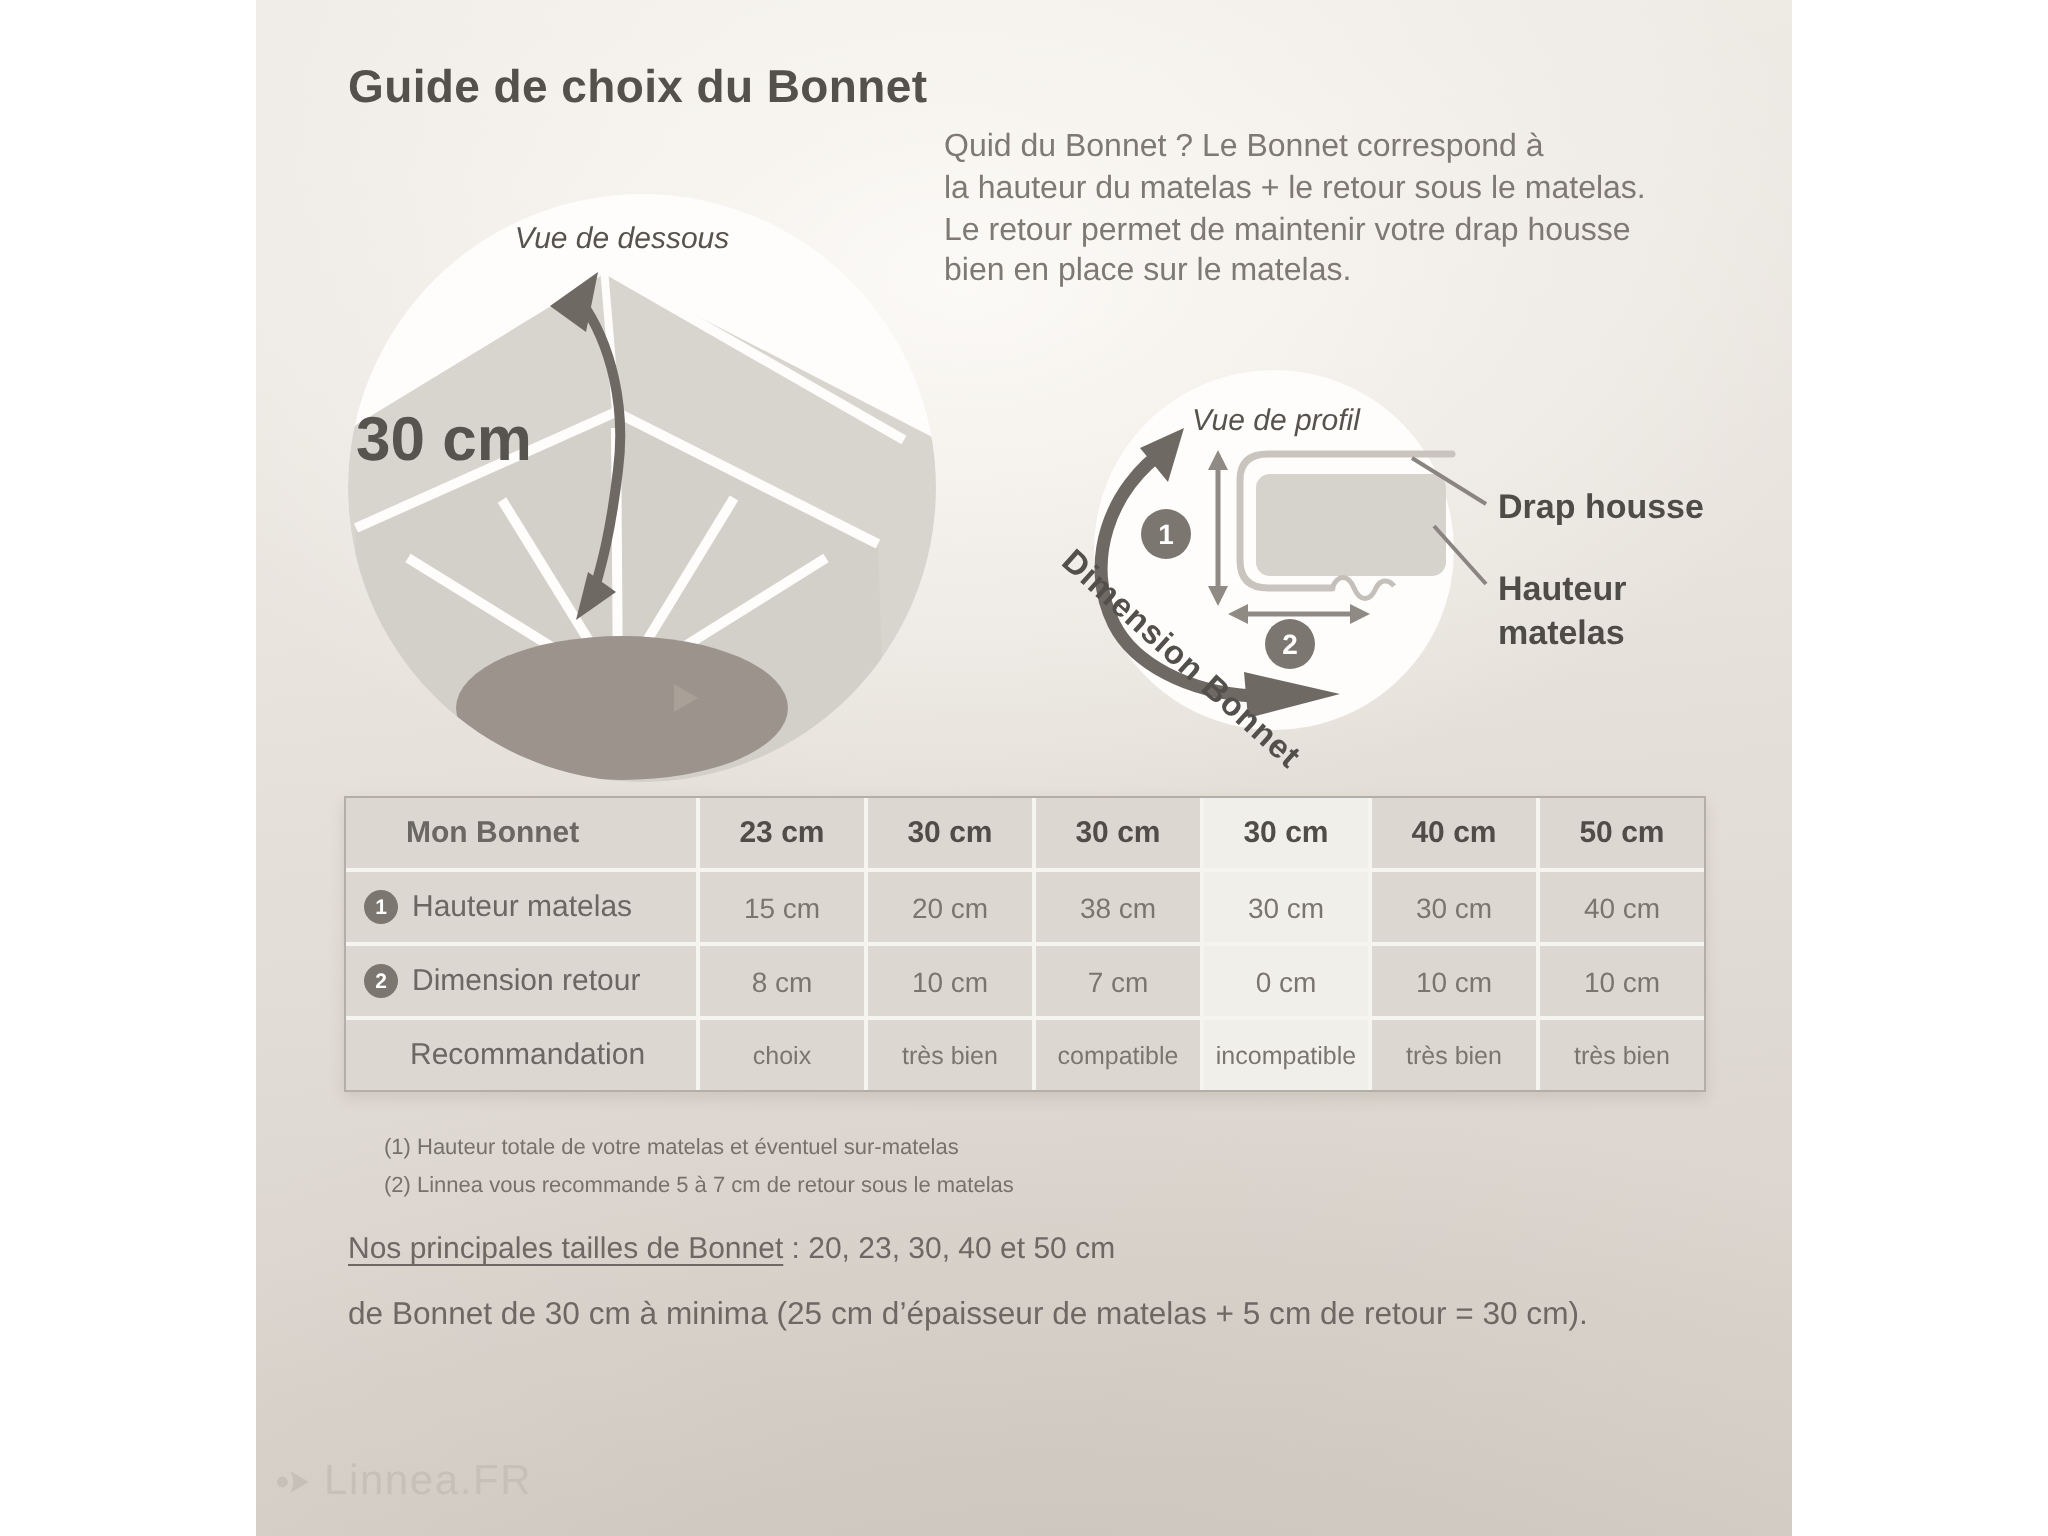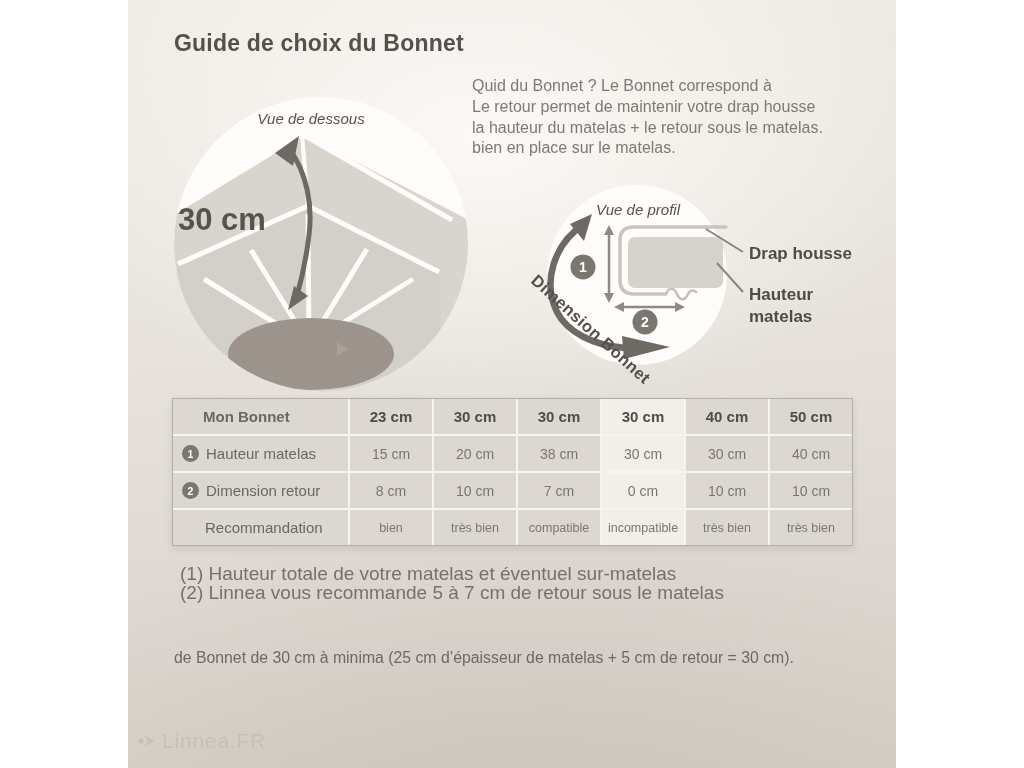--- a/index.html
+++ b/index.html
@@ -7,62 +7,62 @@
   .stage { position:relative; width:1024px; height:768px; background:#ffffff; }
   .canvas {
     position:absolute; left:128px; top:0; width:768px; height:768px;
     background:
       radial-gradient(ellipse 90% 55% at 46% 18%, rgba(253,251,248,.92), rgba(253,251,248,0) 65%),
       radial-gradient(ellipse 120% 80% at 50% 112%, rgba(158,146,134,.20), rgba(158,146,134,0) 60%),
       linear-gradient(175deg, #efece6 0%, #e8e4dd 40%, #ded9d2 70%, #d5cfc7 100%);
   }
   .abs { position:absolute; }
   .page-title { left:46px; top:30px; font-size:23px; font-weight:bold; color:#54504c; letter-spacing:.2px; }
-  .intro { left:344px; top:76px; font-size:16px; line-height:20.8px; color:#7e7974; }
+  .intro { left:344px; top:64px; font-size:16px; line-height:20.8px; color:#7e7974; }
   
   .bonnet-table {
     left:44px; top:398px; width:681px;
     display:grid; grid-template-columns:175px repeat(6, 1fr);
     grid-auto-rows:35px; gap:2px;
     background:#f6f4ef; border:1px solid #b3aea7;
     box-shadow:0 3px 7px rgba(90,80,70,.14);
     text-align:right;
   }
   .td { display:flex; align-items:center; justify-content:center; background:#dcd8d1; font-size:14px; color:#7a756f; }
   .td.hl { background:#f1efea; }
   .td.hdr { font-weight:bold; font-size:15px; color:#504d49; }
   .td.lbl { justify-content:flex-start; padding-left:9px; font-size:15px; color:#6b6762; }
   .td.lbl-hdr { justify-content:flex-start; padding-left:30px; }
   .td.lbl-plain { padding-left:32px; }
   .td.rec { font-size:12.5px; }
   .badge { width:17px; height:17px; border-radius:50%; background:#7b766f; color:#fff;
            font-size:10.5px; font-weight:bold; display:inline-flex; align-items:center;
            justify-content:center; margin-right:7px; flex:none; }
   
-  .footnotes { left:52px; top:565px; font-size:19px; line-height:18.5px; color:#76716b; }
+  .footnotes { left:64px; top:565px; font-size:11px; line-height:18.5px; color:#76716b; }
   .sizes-line { left:46px; top:616px; font-size:15px; color:#6d6863; }
   .practice { left:46px; top:648px; font-size:15.8px; line-height:20.2px; color:#6d6863; }
   .u { text-decoration:underline; text-underline-offset:3px; }
   
   .footer { left:10px; top:729px; display:flex; align-items:center; gap:6px; color:#c6c0b8; }
   .brand { font-size:21px; letter-spacing:.8px; }
   svg text { font-family:"Liberation Sans", sans-serif; }
 </style>
 </head>
 <body>
 
 <div class="stage">
   <div class="canvas">
 
     <div class="abs page-title">Guide de choix du Bonnet</div>
 
     <div class="abs intro">
       <div>Quid du Bonnet ? Le Bonnet correspond à</div>
+      <div>la hauteur du matelas + le retour sous le matelas.</div>
       <div>Le retour permet de maintenir votre drap housse</div>
-      <div>la hauteur du matelas + le retour sous le matelas.</div>
       <div>bien en place sur le matelas.</div>
     </div>
 
     <svg class="abs" style="left:43px; top:92px;" width="300" height="300" viewBox="0 0 300 300">
       <defs>
         <clipPath id="lclip">
             <circle cx="150" cy="152" r="147"></circle>
           </clipPath>
       </defs>
       <circle cx="150" cy="152" r="147" fill="#fefdfc"></circle>
@@ -155,33 +155,34 @@
       <div class="td">8 cm</div>
       <div class="td">10 cm</div>
       <div class="td">7 cm</div>
       <div class="td hl">0 cm</div>
       <div class="td">10 cm</div>
       <div class="td">10 cm</div>
 
       <div class="td lbl lbl-plain">
         <span>Recommandation</span>
       </div>
-      <div class="td rec">bien</div>
+      <div class="td rec">choix</div>
       <div class="td rec">très bien</div>
       <div class="td rec">compatible</div>
       <div class="td rec hl">incompatible</div>
       <div class="td rec">très bien</div>
       <div class="td rec">très bien</div>
     </div>
 
     <div class="abs footnotes">
       <div>(1) Hauteur totale de votre matelas et éventuel sur-matelas</div>
       <div>(2) Linnea vous recommande 5 à 7 cm de retour sous le matelas</div>
     </div>
 
+    <div class="abs sizes-line"><span class="u">Nos principales tailles de Bonnet</span><span> : 20, 23, 30, 40 et 50 cm</span></div>
 
     <div class="abs practice">
       <div>de Bonnet de 30 cm à minima (25 cm d’épaisseur de matelas + 5 cm de retour = 30 cm).</div>
     </div>
 
     <div class="abs footer">
       <svg width="18" height="14" viewBox="0 0 18 14">
         <circle cx="3.2" cy="7" r="2.7" fill="#c6c0b8"></circle>
         <path d="M7,1.5 L16.5,7 L7,12.5 C9.2,9 9.2,5 7,1.5 Z" fill="#c6c0b8"></path>
       </svg>

